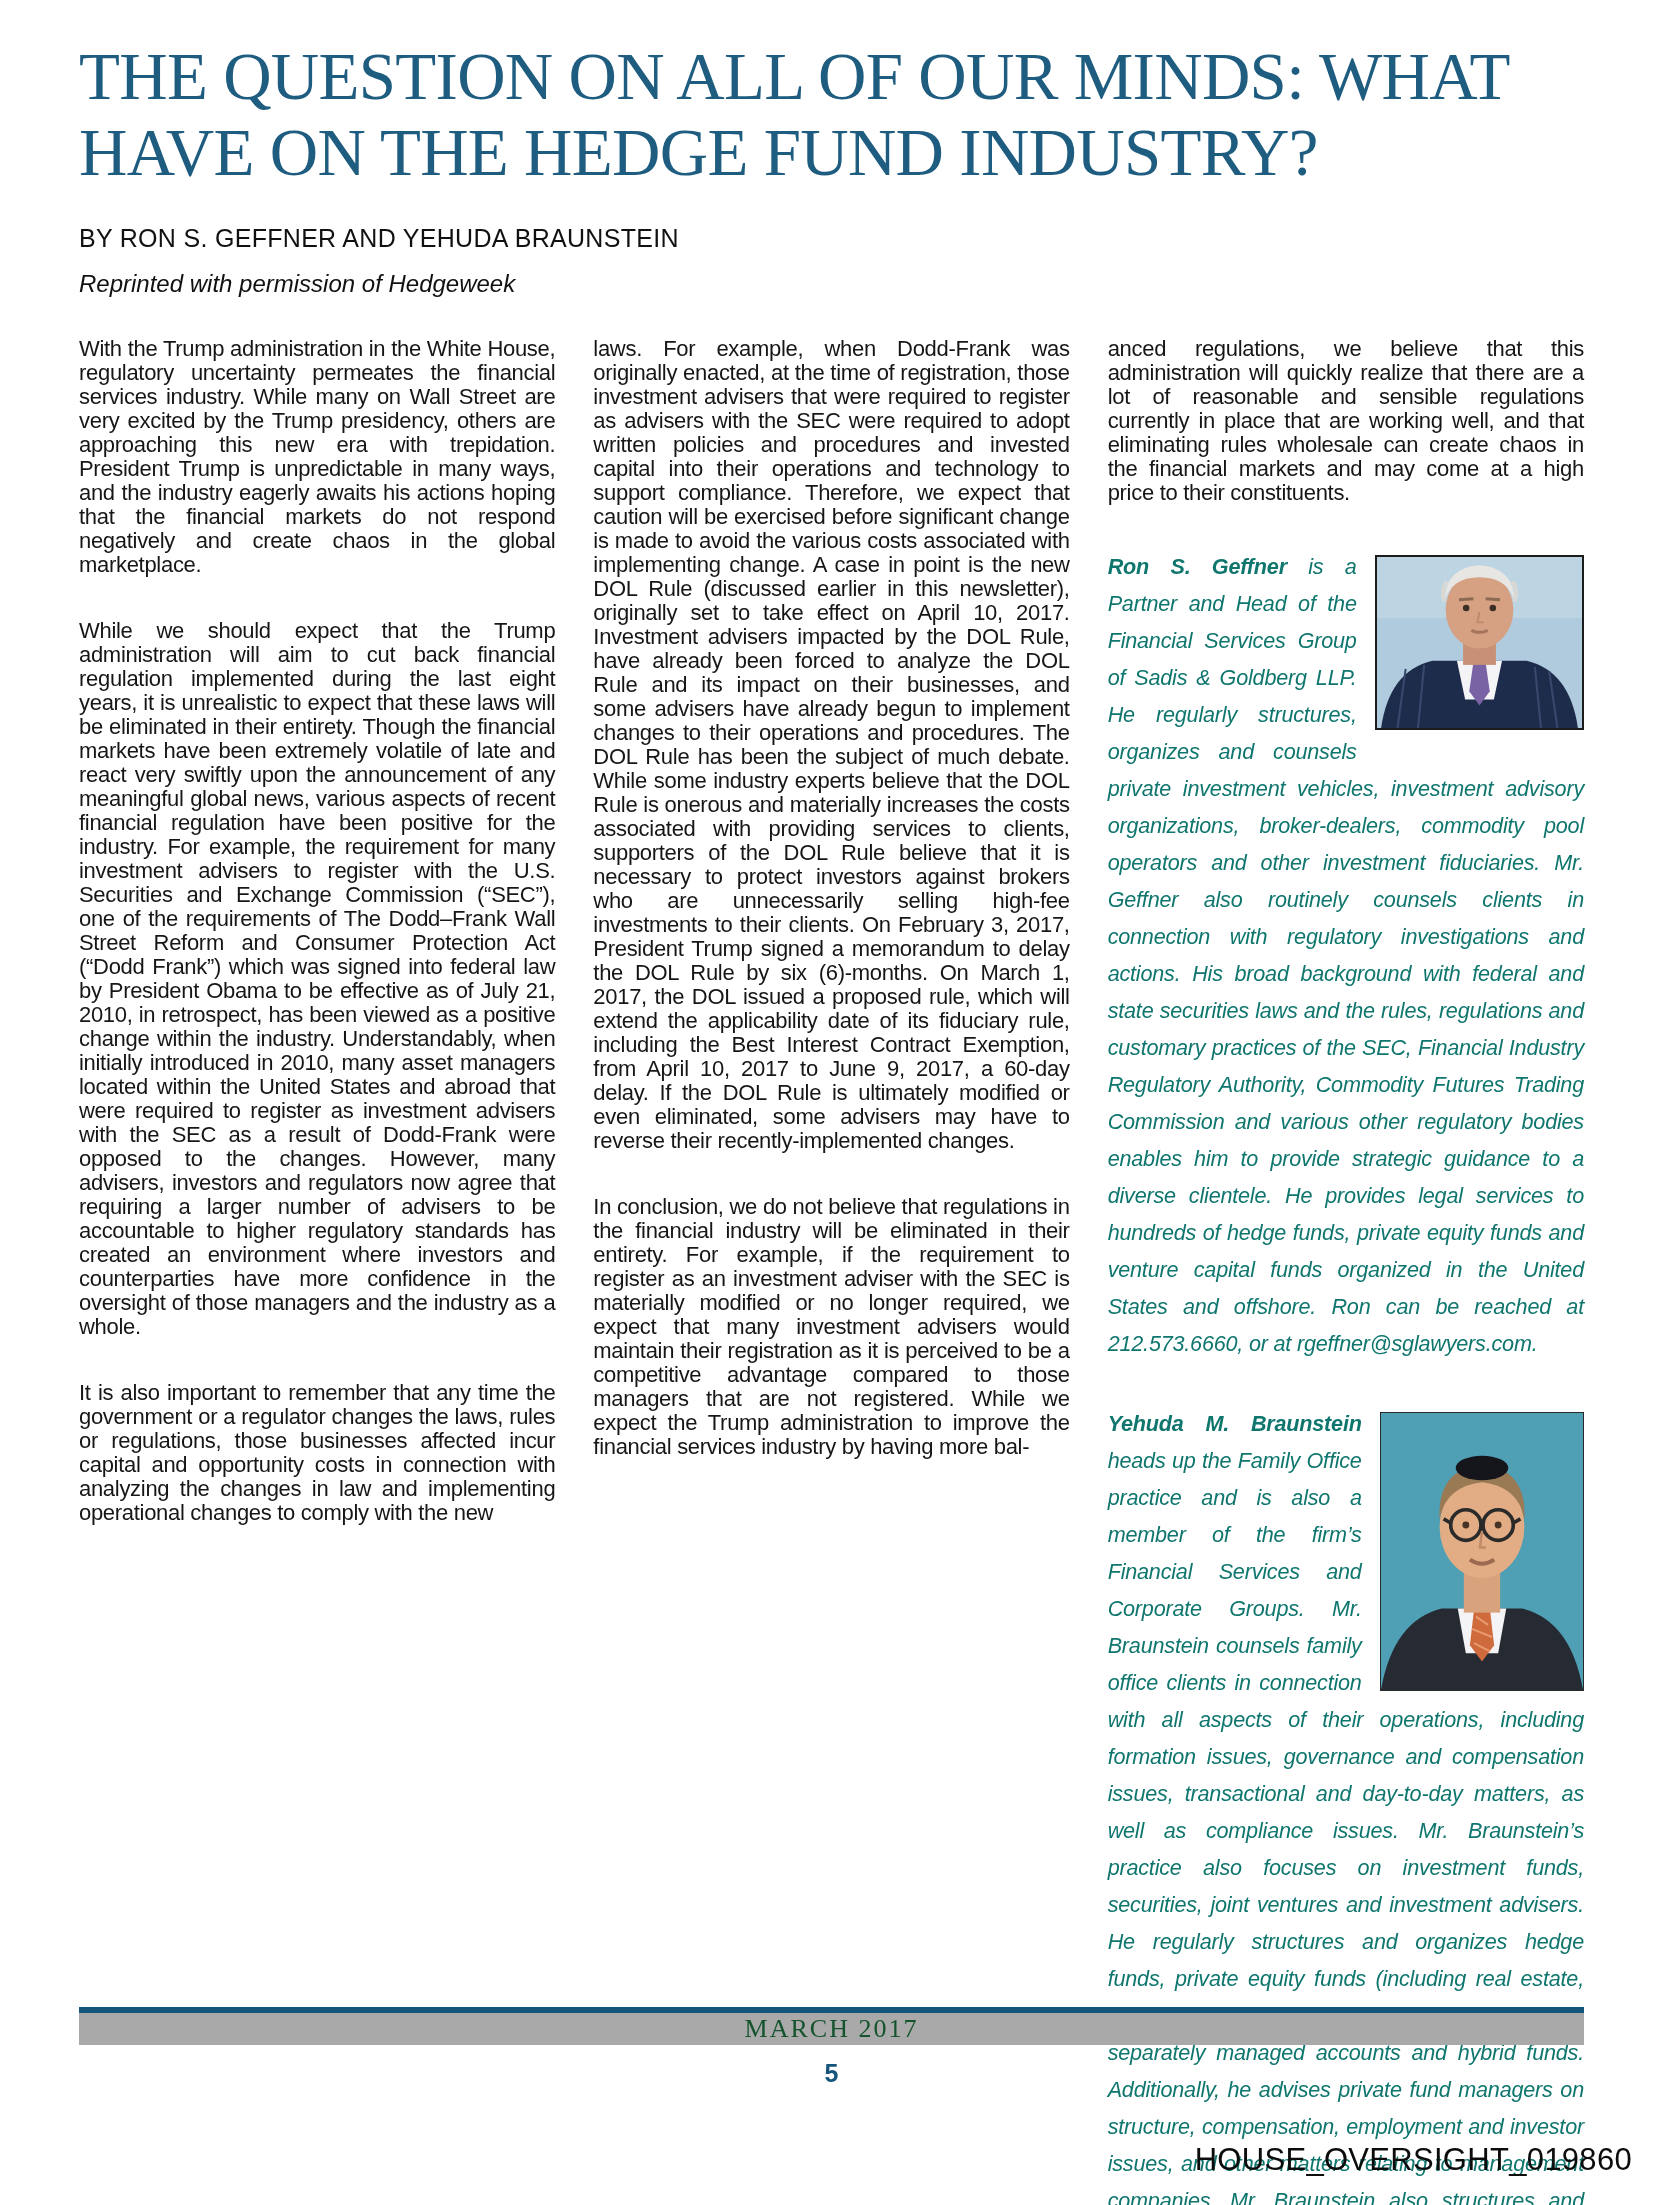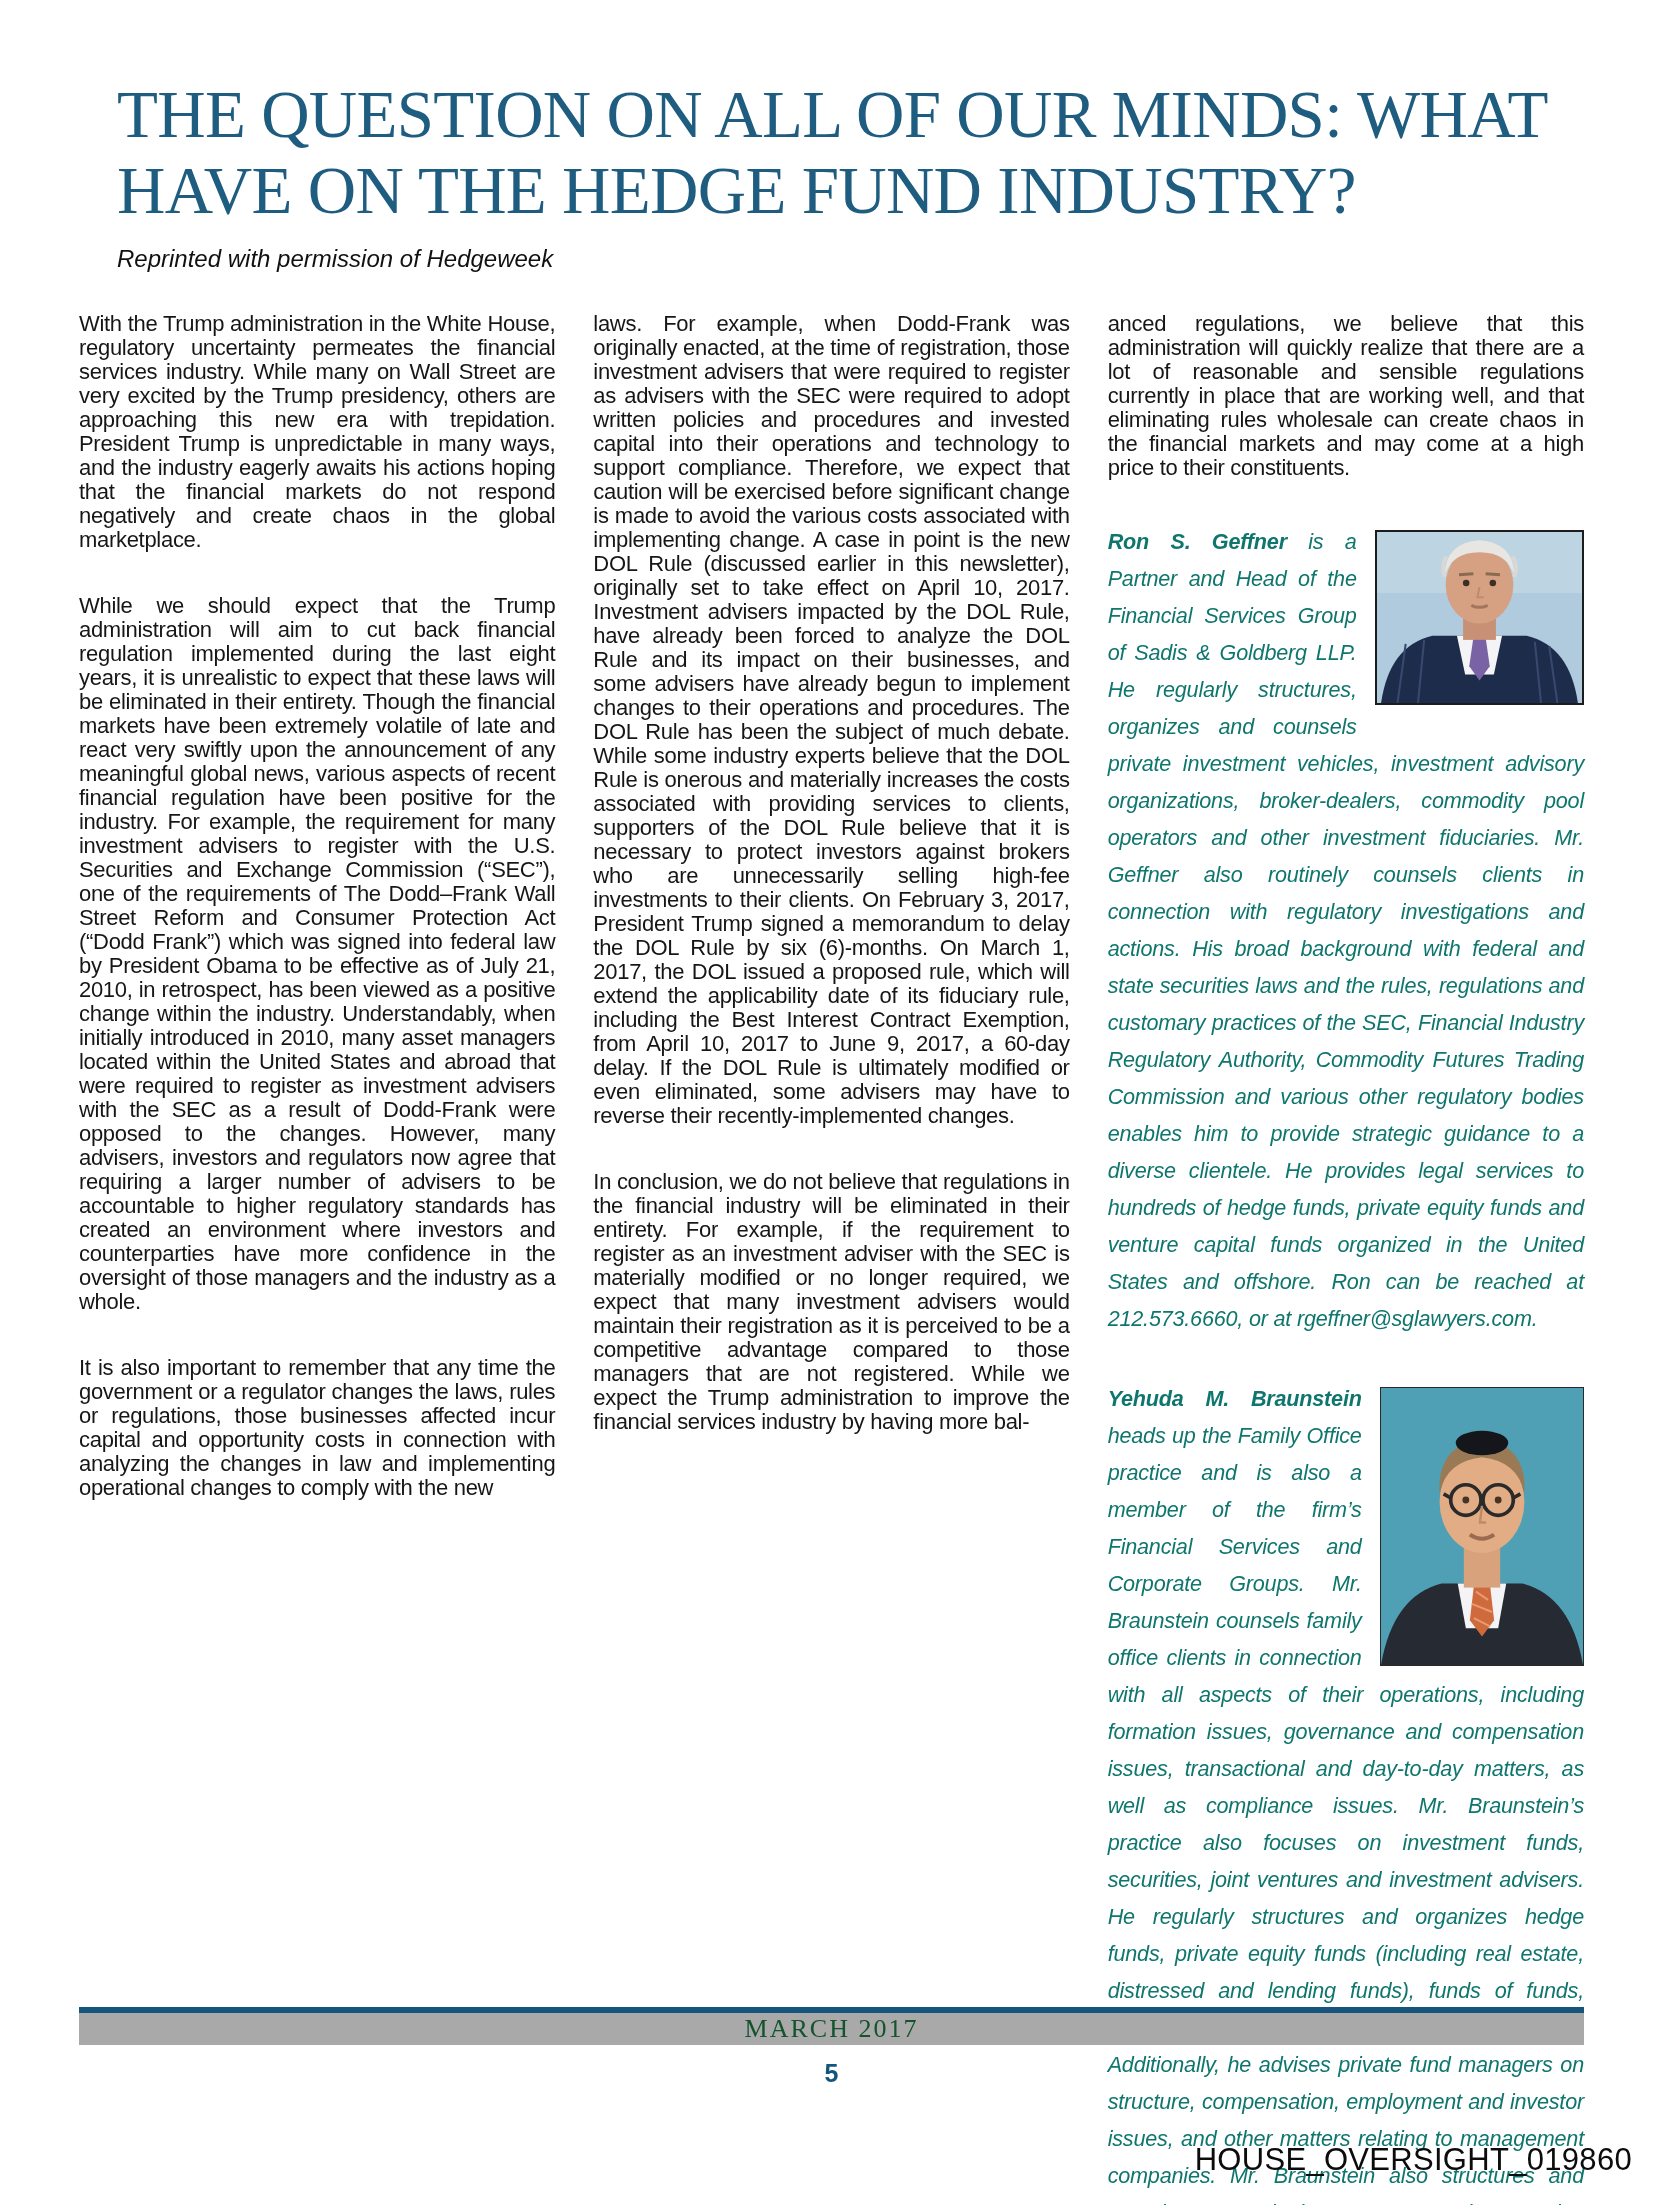--- a/index.html
+++ b/index.html
@@ -9,21 +9,21 @@
     position: relative;
     width: 1669px;
     height: 2205px;
     background: #ffffff;
     overflow: hidden;
   }
   .content {
     margin: 0 85px 0 79px;
   }
   
-  .masthead { padding-top: 77px; margin-left: 38px; }
+  .masthead { padding-top: 39px; }
   .title {
     font-family: "Liberation Serif", serif;
     font-weight: 500;
     color: #1e5c80;
     font-size: 67px;
     line-height: 1.13;
     letter-spacing: -0.7px;
   }
   .title span { display: block; }
   .byline {
@@ -116,20 +116,21 @@
 <body>
 
 <div class="page">
   <div class="content">
 
     <header class="masthead">
       <h1 class="title">
         <span>THE QUESTION ON ALL OF OUR MINDS: WHAT</span>
         <span>HAVE ON THE HEDGE FUND INDUSTRY?</span>
       </h1>
+      <div class="byline">BY RON S. GEFFNER AND YEHUDA BRAUNSTEIN</div>
       <div class="reprint">Reprinted with permission of Hedgeweek</div>
     </header>
 
     <main class="columns">
 
       <section class="col">
         <p class="body-par">With the Trump administration in the White House, regulatory uncertainty permeates the financial services industry. While many on Wall Street are very excited by the Trump presidency, others are approaching this new era with trepidation. President Trump is unpredictable in many ways, and the industry eagerly awaits his actions hoping that the financial markets do not respond negatively and create chaos in the global marketplace.</p>
         <p class="body-par">While we should expect that the Trump administration will aim to cut back financial regulation implemented during the last eight years, it is unrealistic to expect that these laws will be eliminated in their entirety. Though the financial markets have been extremely volatile of late and react very swiftly upon the announcement of any meaningful global news, various aspects of recent financial regulation have been positive for the industry. For example, the requirement for many investment advisers to register with the U.S. Securities and Exchange Commission (“SEC”), one of the requirements of The Dodd–Frank Wall Street Reform and Consumer Protection Act (“Dodd Frank”) which was signed into federal law by President Obama to be effective as of July 21, 2010, in retrospect, has been viewed as a positive change within the industry. Understandably, when initially introduced in 2010, many asset managers located within the United States and abroad that were required to register as investment advisers with the SEC as a result of Dodd-Frank were opposed to the changes. However, many advisers, investors and regulators now agree that requiring a larger number of advisers to be accountable to higher regulatory standards has created an environment where investors and counterparties have more confidence in the oversight of those managers and the industry as a whole.</p>
         <p class="body-par">It is also important to remember that any time the government or a regulator changes the laws, rules or regulations, those businesses affected incur capital and opportunity costs in connection with analyzing the changes in law and implementing operational changes to comply with the new</p>
       </section>

